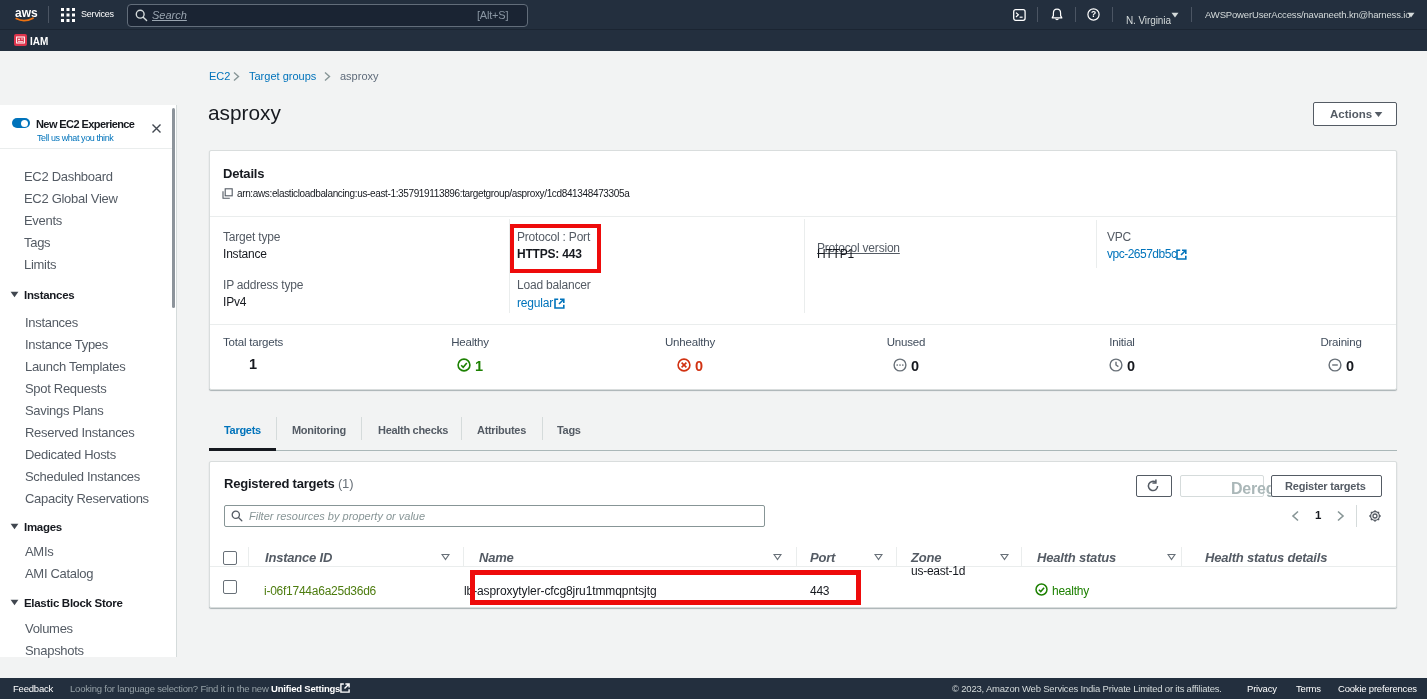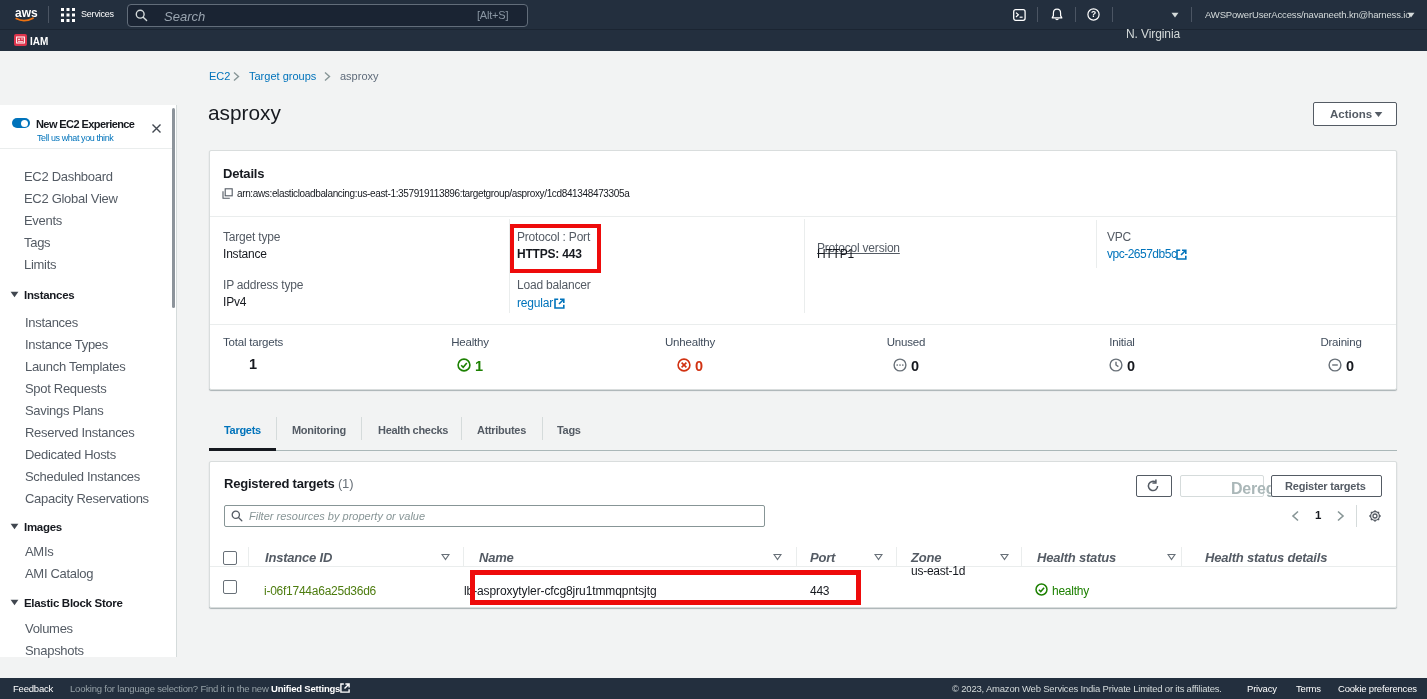--- a/index.html
+++ b/index.html
@@ -48,40 +48,40 @@
       <rect x="12" y="12" width="3" height="3"></rect>
   </g>
 </svg>
 <div class="t" style="left:81px;top:10px;font-size:9px;letter-spacing:-0.2px;color:#ffffff;">Services</div>
 
 <div class="ab" style="left:127px;top:4px;width:401px;height:23px;background:#1a2433;border:1px solid #626d7a;border-radius:4px;"></div>
 <svg class="ab" style="left:135px;top:9px;" width="13" height="13" viewBox="0 0 13 13">
   <circle cx="5.2" cy="5.2" r="3.9" fill="none" stroke="#d5dbdb" stroke-width="1.4"></circle>
   <line x1="8.2" y1="8.2" x2="11.6" y2="11.6" stroke="#d5dbdb" stroke-width="1.4" stroke-linecap="round"></line>
 </svg>
-<div class="t" style="left:164px;top:10px;font-size:13px;font-style:italic;color:#9aa5b0;">Search</div>
+<div class="t" style="left:152px;top:10px;font-size:11px;font-style:italic;color:#9aa5b0;text-decoration:underline;">Search</div>
 <div class="t" style="left:477px;top:10px;font-size:11px;letter-spacing:-0.2px;color:#8a96a3;">[Alt+S]</div>
 
 <svg class="ab" style="left:1013px;top:9px;" width="13" height="12" viewBox="0 0 13 12">
   <rect x="0.7" y="0.7" width="11.4" height="10.6" rx="2" fill="none" stroke="#ffffff" stroke-width="1.3"></rect>
   <path d="M3 3.6 L5.4 5.8 L3 8" fill="none" stroke="#ffffff" stroke-width="1.2"></path>
   <line x1="6.6" y1="8.2" x2="9.6" y2="8.2" stroke="#ffffff" stroke-width="1.2"></line>
 </svg>
 <div class="ab" style="left:1037px;top:7px;width:1px;height:15px;background:#4b5563;"></div>
 <svg class="ab" style="left:1050px;top:8px;" width="14" height="14" viewBox="0 0 14 14">
   <path d="M7 1.2 C4.7 1.2 3.4 2.9 3.4 5.2 L3.4 7.6 L2.2 9.9 L11.8 9.9 L10.6 7.6 L10.6 5.2 C10.6 2.9 9.3 1.2 7 1.2 Z" fill="none" stroke="#ffffff" stroke-width="1.2" stroke-linejoin="round"></path>
   <path d="M5.6 10.6 A1.5 1.5 0 0 0 8.4 10.6" fill="none" stroke="#ffffff" stroke-width="1.2"></path>
 </svg>
 <div class="ab" style="left:1075px;top:7px;width:1px;height:15px;background:#4b5563;"></div>
 <svg class="ab" style="left:1087px;top:8px;" width="13" height="13" viewBox="0 0 13 13">
   <circle cx="6.5" cy="6.5" r="5.6" fill="none" stroke="#ffffff" stroke-width="1.2"></circle>
   <text x="6.5" y="9.4" font-size="8.5" font-weight="bold" fill="#ffffff" text-anchor="middle" font-family="Liberation Sans">?</text>
 </svg>
 <div class="ab" style="left:1112px;top:7px;width:1px;height:15px;background:#4b5563;"></div>
-<div class="t" style="left:1126px;top:28px;font-size:12px;letter-spacing:-0.1px;color:#d4dada;">N. Virginia</div>
+<div class="t" style="left:1126px;top:16px;font-size:10px;letter-spacing:-0.1px;color:#d4dada;">N. Virginia</div>
 <svg class="ab" style="left:1171px;top:12px;" width="8" height="6" viewBox="0 0 8 6">
     <path d="M0.5 0.8 L7.5 0.8 L4 5.4 Z" fill="#d4dada"></path>
   </svg>
 <div class="ab" style="left:1191px;top:7px;width:1px;height:15px;background:#4b5563;"></div>
 <div class="t" style="left:1205px;top:10px;font-size:9.5px;letter-spacing:-0.16px;color:#d4dada;">AWSPowerUserAccess/navaneeth.kn@harness.io</div>
 <svg class="ab" style="left:1406.5px;top:12px;" width="8" height="6" viewBox="0 0 8 6">
     <path d="M0.5 0.8 L7.5 0.8 L4 5.4 Z" fill="#d4dada"></path>
   </svg>
 
 <div class="ab" style="left:14px;top:34px;width:13px;height:12px;background:#dd344c;border-radius:2px;"></div>

